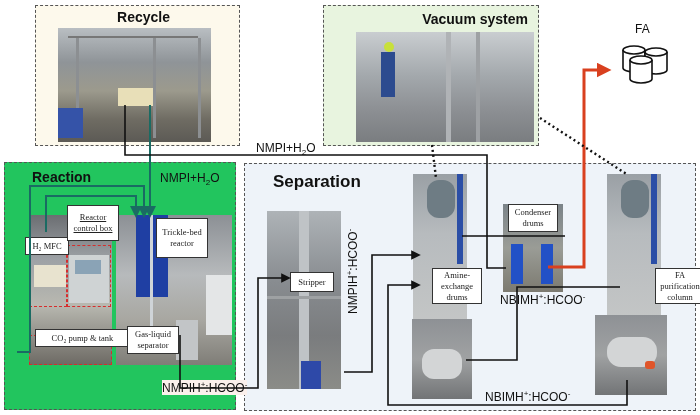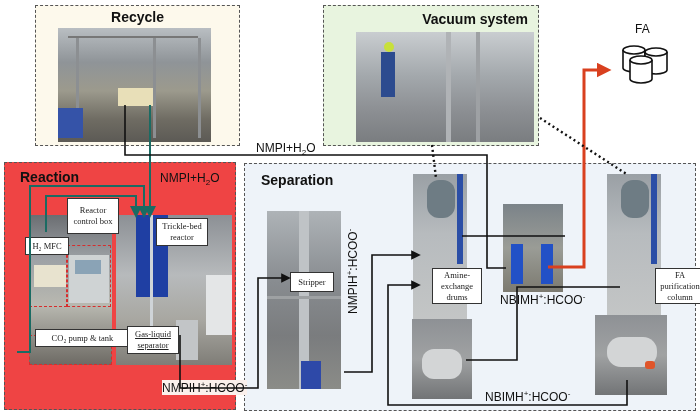--- a/index.html
+++ b/index.html
@@ -1,18 +1,18 @@
 <!DOCTYPE html>
 <html><head>
 <meta charset="utf-8">
 <style>
   html, body { margin:0; padding:0; background:#ffffff; }
   body { width:700px; height:415px; position:relative; overflow:hidden; font-family:"Liberation Sans", sans-serif; }
   .panel { position:absolute; border:1.5px dashed #555; box-sizing:border-box; }
-  .panel-title { position:absolute; font-weight:bold; color:#111; font-family:"Liberation Sans", sans-serif; }
+  .panel-title { position:absolute; font-weight:bold; color:#111; font-family:"Liberation Sans", sans-serif;padding-left:12px; }
   .photo { position:absolute; overflow:hidden; }
   .label-box { position:absolute; background:#fff; border:1px solid #333; font-family:"Liberation Serif", serif; font-size:8.5px; text-align:center; line-height:11px; color:#222; display:flex; align-items:center; justify-content:center; box-sizing:border-box; }
   .flow-label { position:absolute; font-size:12px; color:#111; white-space:nowrap; font-family:"Liberation Sans", sans-serif; }
   .flow-label sub { font-size:8px; }
   .flow-label sup { font-size:8px; }
   svg.overlay { position:absolute; left:0; top:0; pointer-events:none; }
 </style>
 </head>
 <body>
 
@@ -45,48 +45,48 @@
   <g fill="#fff" stroke="#111" stroke-width="1.6">
     <path d="M623 50 v18 a11 4 0 0 0 22 0 v-18"></path>
     <ellipse cx="634" cy="50" rx="11" ry="4"></ellipse>
     <path d="M645 52 v18 a11 4 0 0 0 22 0 v-18"></path>
     <ellipse cx="656" cy="52" rx="11" ry="4"></ellipse>
     <path d="M630 60 v19 a11 4 0 0 0 22 0 v-19"></path>
     <ellipse cx="641" cy="60" rx="11" ry="4"></ellipse>
   </g>
 </svg>
 
-<div class="panel" style="left:4px;top:162px;width:232px;height:248px;background:#ef4444;">
+<div class="panel" style="left:4px;top:162px;width:232px;height:248px;background:#22c55e;">
   <div class="panel-title" style="left:15px;top:6px;font-size:14px;">Reaction</div>
   <div class="photo" style="left:24px;top:52px;width:83px;height:150px;background:linear-gradient(180deg,#6b6e72 0%,#9ea2a6 30%,#b8b8b0 60%,#6d6a64 100%);">
     <div style="position:absolute;left:40px;top:40px;width:40px;height:48px;background:#cfd3d4;"></div>
     <div style="position:absolute;left:46px;top:45px;width:26px;height:14px;background:#8aa3b6;"></div>
     <div style="position:absolute;left:5px;top:50px;width:32px;height:22px;background:#e8e3cf;"></div>
     <div style="position:absolute;left:0;top:30px;width:38px;height:62px;border:1.5px dashed #d62d2d;box-sizing:border-box;"></div>
     <div style="position:absolute;left:38px;top:30px;width:44px;height:62px;border:1.5px dashed #d62d2d;box-sizing:border-box;"></div>
     <div style="position:absolute;left:0;top:120px;width:83px;height:30px;border:1.5px dashed #d62d2d;box-sizing:border-box;"></div>
   </div>
   <div class="photo" style="left:111px;top:52px;width:116px;height:150px;background:linear-gradient(180deg,#8c9095 0%,#b7babc 40%,#a8a7a1 70%,#7f7d77 100%);">
     <div style="position:absolute;left:20px;top:0;width:32px;height:82px;background:#1f3fa3;"></div>
     <div style="position:absolute;left:34px;top:0;width:3px;height:120px;background:#cfd4d8;"></div>
     <div style="position:absolute;left:90px;top:60px;width:26px;height:60px;background:#e4e6e7;"></div>
     <div style="position:absolute;left:60px;top:105px;width:22px;height:40px;background:#c2c5c7;"></div>
   </div>
   <div class="label-box" style="left:20px;top:74px;width:44px;height:18px;">H₂ MFC</div>
-  <div class="label-box" style="left:62px;top:35px;width:52px;height:36px;">Reactor control box</div>
-  <div class="label-box" style="left:151px;top:55px;width:52px;height:28px;">Trickle-bed reactor</div>
+  <div class="label-box" style="left:62px;top:42px;width:52px;height:36px;text-decoration:underline;">Reactor control box</div>
+  <div class="label-box" style="left:151px;top:55px;width:52px;height:40px;">Trickle-bed reactor</div>
   <div class="label-box" style="left:30px;top:166px;width:95px;height:18px;">CO₂ pump &amp; tank</div>
-  <div class="label-box" style="left:122px;top:163px;width:52px;height:28px;text-decoration:underline;">Gas-liquid separator</div>
+  <div class="label-box" style="left:122px;top:163px;width:52px;height:28px;">Gas-liquid separator</div>
   <div class="flow-label" style="left:155px;top:8px;">
     <span>NMPI+H</span><sub>2</sub><span>O</span>
   </div>
 </div>
 
 <div class="panel" style="left:244px;top:163px;width:452px;height:248px;background:#eef3f9;">
-  <div class="panel-title" style="left:16px;top:8px;font-size:14px;">Separation</div>
+  <div class="panel-title" style="left:16px;top:8px;font-size:17px;">Separation</div>
 
   <div class="photo" style="left:22px;top:47px;width:74px;height:178px;background:linear-gradient(180deg,#aeb3b7 0%,#888c90 40%,#7a7c7e 70%,#8b8c88 100%);">
     <div style="position:absolute;left:32px;top:0;width:10px;height:178px;background:#bfc3c6;"></div>
     <div style="position:absolute;left:0;top:85px;width:74px;height:3px;background:#9ea1a3;"></div>
     <div style="position:absolute;left:34px;top:150px;width:20px;height:28px;background:#2e49a8;"></div>
   </div>
   <div class="label-box" style="left:45px;top:108px;width:44px;height:20px;">Stripper</div>
 
   <div class="photo" style="left:168px;top:10px;width:54px;height:150px;background:linear-gradient(180deg,#9aa0a5 0%,#b7bbbe 40%,#c4c6c6 100%);">
     <div style="position:absolute;left:14px;top:6px;width:28px;height:38px;border-radius:12px;background:#6e7c84;"></div>
@@ -94,20 +94,21 @@
   </div>
   <div class="photo" style="left:167px;top:155px;width:60px;height:80px;background:linear-gradient(180deg,#8e9195 0%,#a0a2a3 50%,#727476 100%);">
     <div style="position:absolute;left:10px;top:30px;width:40px;height:30px;border-radius:12px;background:#d3d5d6;"></div>
   </div>
   <div class="label-box" style="left:187px;top:104px;width:50px;height:36px;">Amine-exchange drums</div>
 
   <div class="photo" style="left:258px;top:40px;width:60px;height:88px;background:linear-gradient(180deg,#7b8389 0%,#9a9c96 50%,#7c7a70 100%);">
     <div style="position:absolute;left:8px;top:40px;width:12px;height:40px;background:#2251c6;"></div>
     <div style="position:absolute;left:38px;top:40px;width:12px;height:40px;background:#2251c6;"></div>
   </div>
+  <div class="label-box" style="left:263px;top:40px;width:50px;height:28px;">Condenser drums</div>
 
   <div class="photo" style="left:362px;top:10px;width:54px;height:148px;background:linear-gradient(180deg,#9aa0a5 0%,#b7bbbe 40%,#c4c6c6 100%);">
     <div style="position:absolute;left:14px;top:6px;width:28px;height:38px;border-radius:12px;background:#6e7c84;"></div>
     <div style="position:absolute;left:44px;top:0;width:6px;height:90px;background:#2b4ea6;"></div>
   </div>
   <div class="photo" style="left:350px;top:151px;width:72px;height:80px;background:linear-gradient(180deg,#8e9195 0%,#a0a2a3 50%,#727476 100%);">
     <div style="position:absolute;left:12px;top:22px;width:50px;height:30px;border-radius:14px;background:#d3d5d6;"></div>
     <div style="position:absolute;left:50px;top:46px;width:10px;height:8px;background:#e0552a;border-radius:3px;"></div>
   </div>
   <div class="label-box" style="left:375px;top:104px;width:50px;height:36px;margin-left:35px;">FA purification column</div>

